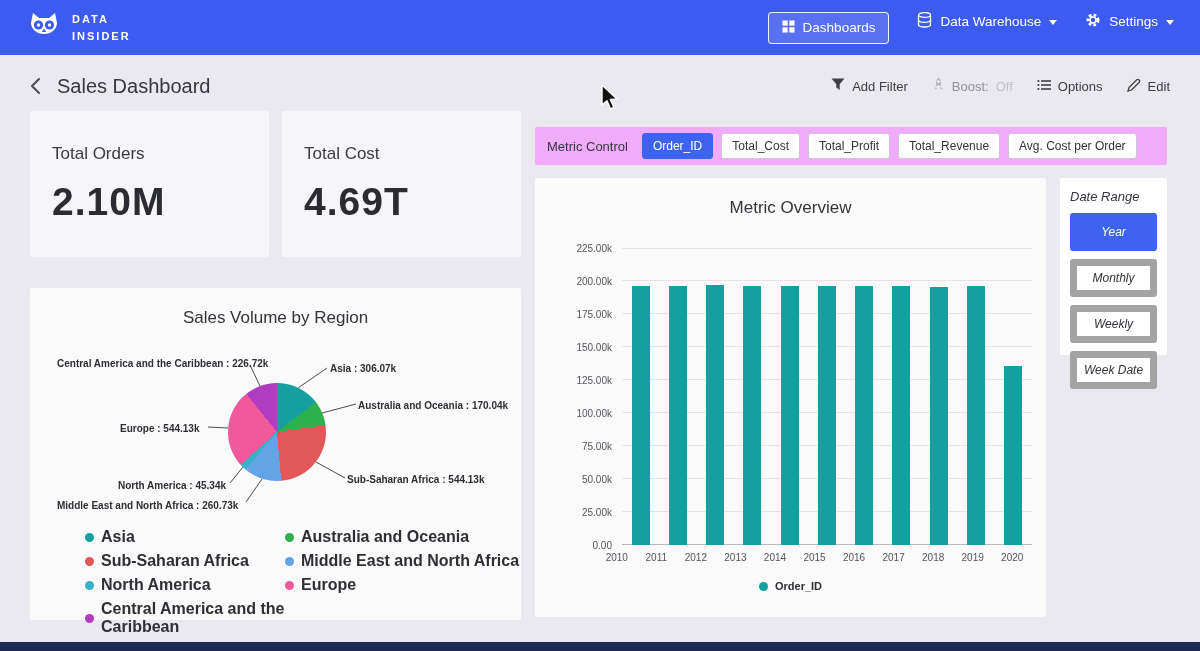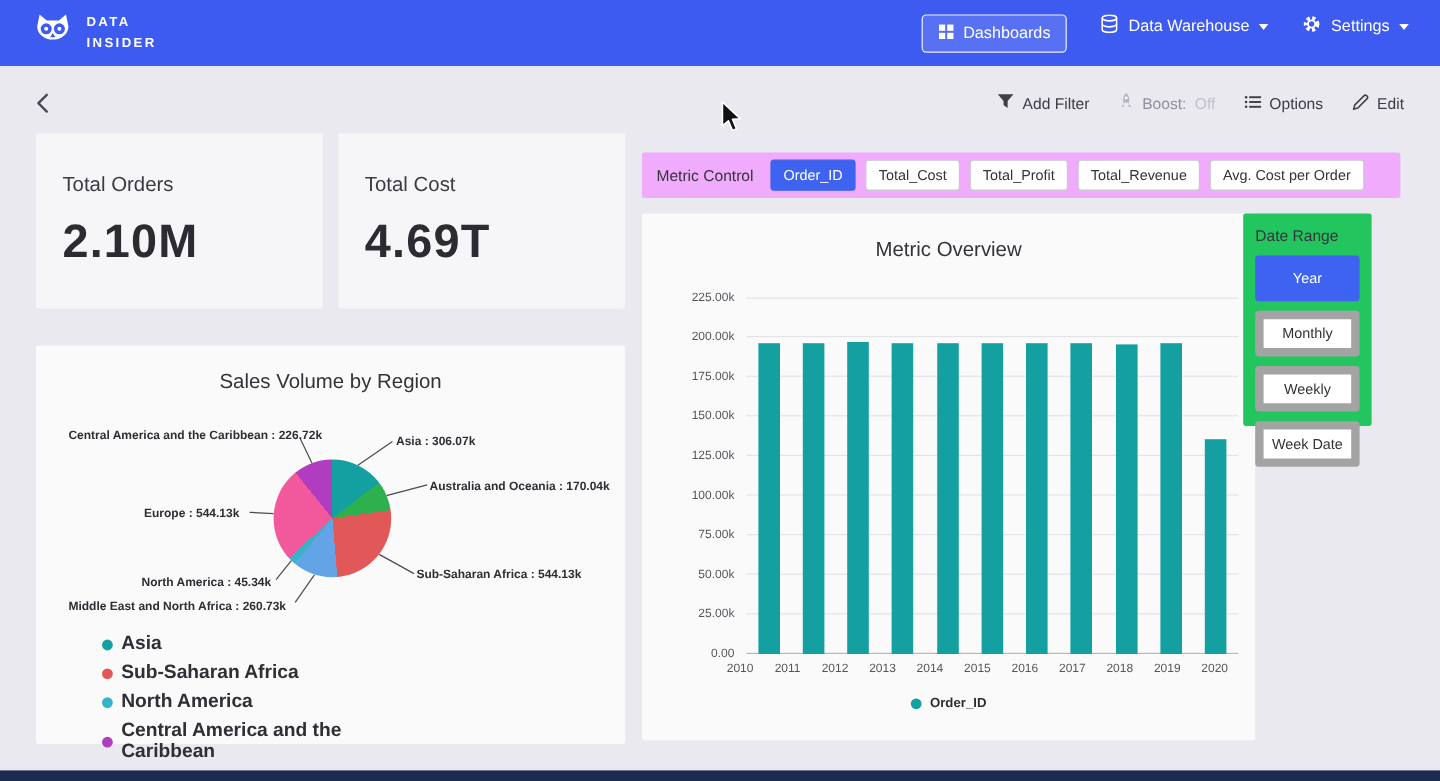--- a/index.html
+++ b/index.html
@@ -72,22 +72,22 @@
   .gridline.axis { background:#b8b8bf; }
   .bars { position:absolute; left:0; right:0; top:0; bottom:0; display:flex; align-items:flex-end; }
   .bar-col { flex:1; display:flex; justify-content:center; align-items:flex-end; height:100%; }
   .bar { width:18px; cursor:pointer; }
   .x-axis { position:absolute; left:62px; right:14px; top:374px; display:flex; }
   .x-tick { flex:1; text-align:center; font-size:10px; color:#55555c; }
   .bar-legend { position:absolute; left:0; right:0; top:402px; display:flex; align-items:center;
                 justify-content:center; gap:7px; font-size:11px; font-weight:bold; color:#2e2e34; }
 
   
-  .date-card { position:absolute; left:1036px; top:178px; width:107px; height:177px;
-               background:#22c55e; border-radius:2px; padding:11px 10px; }
+  .date-card { position:absolute; left:1060px; top:178px; width:107px; height:177px;
+               background:#ffffff; border-radius:2px; padding:11px 10px;font-style:italic; }
   .date-title { font-size:13px; color:#35353c; margin-bottom:9px; }
   .date-btn { width:100%; text-align:center; background:#fff; border:7px solid #a3a3a3;
               border-radius:3px; padding:5px 0; font-size:12px; color:#333339; margin-bottom:8px;
               cursor:pointer; }
   .date-btn.selected { background:#3d63f0; border-color:#3d63f0; color:#fff; }
 
   
   .bottom-bar { position:absolute; left:0; right:0; bottom:0; height:9px; background:#1d2a52; }
   .cursor { position:absolute; left:600px; top:84px; pointer-events:none; z-index:50; }
 </style>
@@ -148,20 +148,21 @@
       </div>
     </div>
   </div>
 
   <div class="subheader">
     <span class="back-btn">
       <svg width="11" height="18" viewBox="0 0 11 18">
         <path d="M9 2 L2 9 L9 16" fill="none" stroke="#4a4a52" stroke-width="2" stroke-linecap="round" stroke-linejoin="round"></path>
       </svg>
     </span>
+    <span class="page-title">Sales Dashboard</span>
     <div class="sub-actions">
       <div class="action">
         <span>
           <svg width="14" height="13" viewBox="0 0 14 13">
             <path d="M0.5 0.5 H13.5 L8.7 6.2 V12 L5.3 9.6 V6.2 Z" fill="#3f3f46"></path>
           </svg>
         </span>
         <span>Add Filter</span>
       </div>
       <div class="action disabled">
@@ -244,20 +245,34 @@
             <span class="legend-dot" style="background: rgb(226, 87, 87);"></span>
             <span>Sub-Saharan Africa</span>
           </div>
           <div class="legend-item">
             <span class="legend-dot" style="background: rgb(56, 178, 199);"></span>
             <span>North America</span>
           </div>
           <div class="legend-item">
             <span class="legend-dot" style="background: rgb(176, 61, 192);"></span>
             <span>Central America and the Caribbean</span>
+          </div>
+        </div>
+        <div class="legend-col">
+          <div class="legend-item">
+            <span class="legend-dot" style="background: rgb(45, 177, 78);"></span>
+            <span>Australia and Oceania</span>
+          </div>
+          <div class="legend-item">
+            <span class="legend-dot" style="background: rgb(98, 164, 230);"></span>
+            <span>Middle East and North Africa</span>
+          </div>
+          <div class="legend-item">
+            <span class="legend-dot" style="background: rgb(242, 88, 156);"></span>
+            <span>Europe</span>
           </div>
         </div>
       </div>
   </div>
 
   <div class="metric-control">
     <span class="metric-control-label">Metric Control</span>
     <div style="display:flex; gap:8px;">
         <div class="ctl-btn selected">Order_ID</div>
         <div class="ctl-btn">Total_Cost</div>

